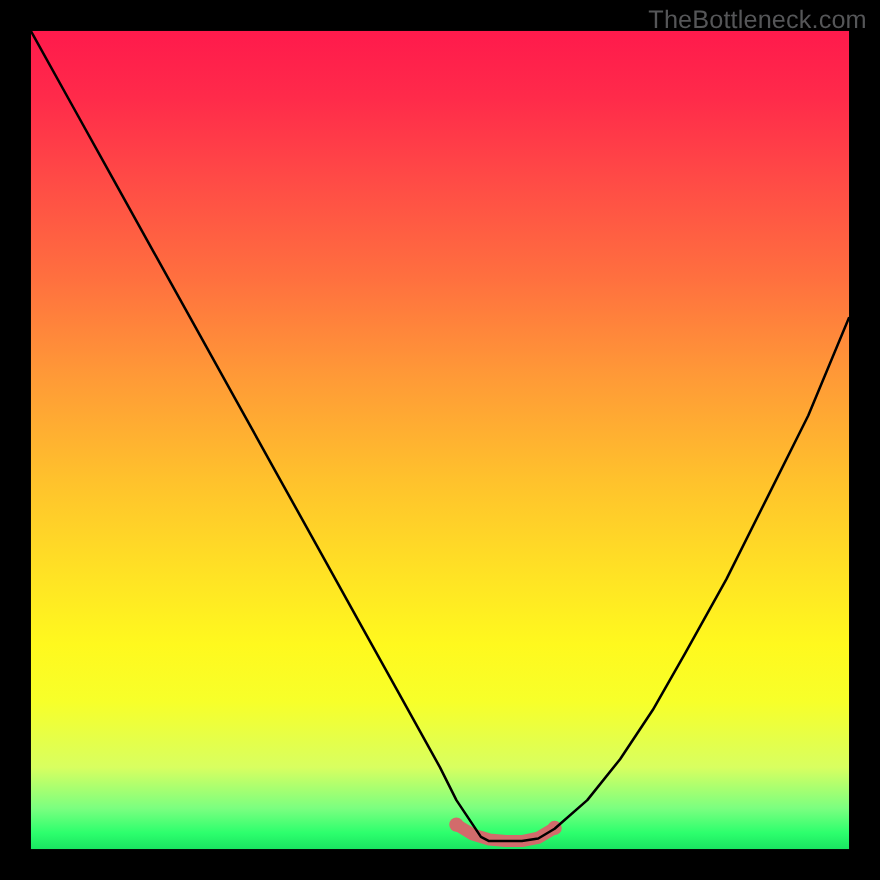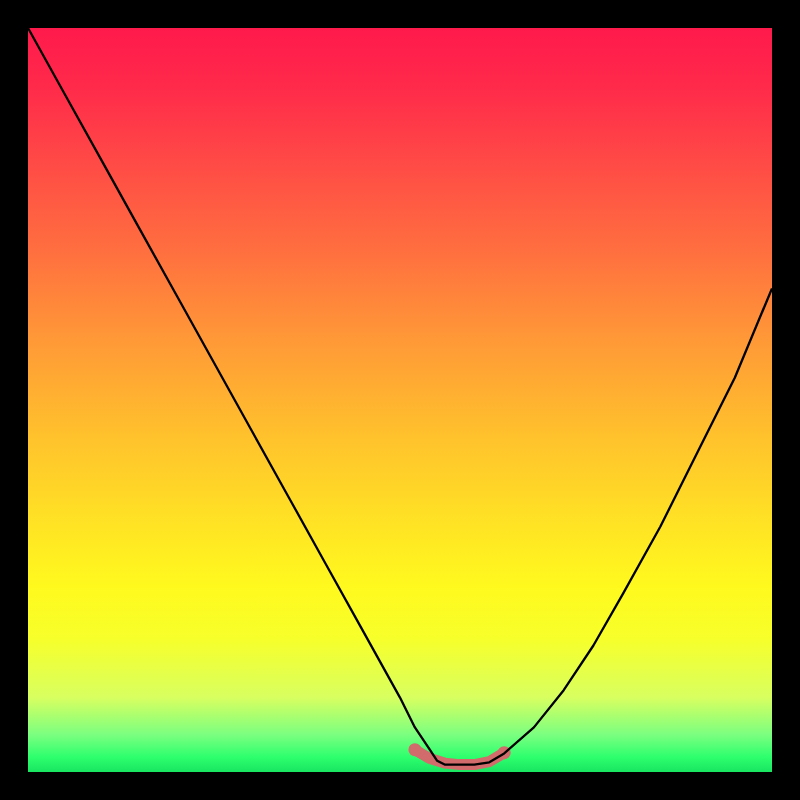--- a/index.html
+++ b/index.html
@@ -105,13 +105,14 @@
                L 535.7 662.2
                L 565.4 617.5
                L 595.2 565.4
                L 632.4 498.5
                L 669.6 424.1
                L 706.8 349.7
                L 744.0 260.4" fill="none" stroke="#000000" stroke-width="2.3" stroke-linejoin="round"></path>
     </svg>
   </div>
 
+  <div class="watermark">TheBottleneck.com</div>
 </div>
 
 </body></html>

